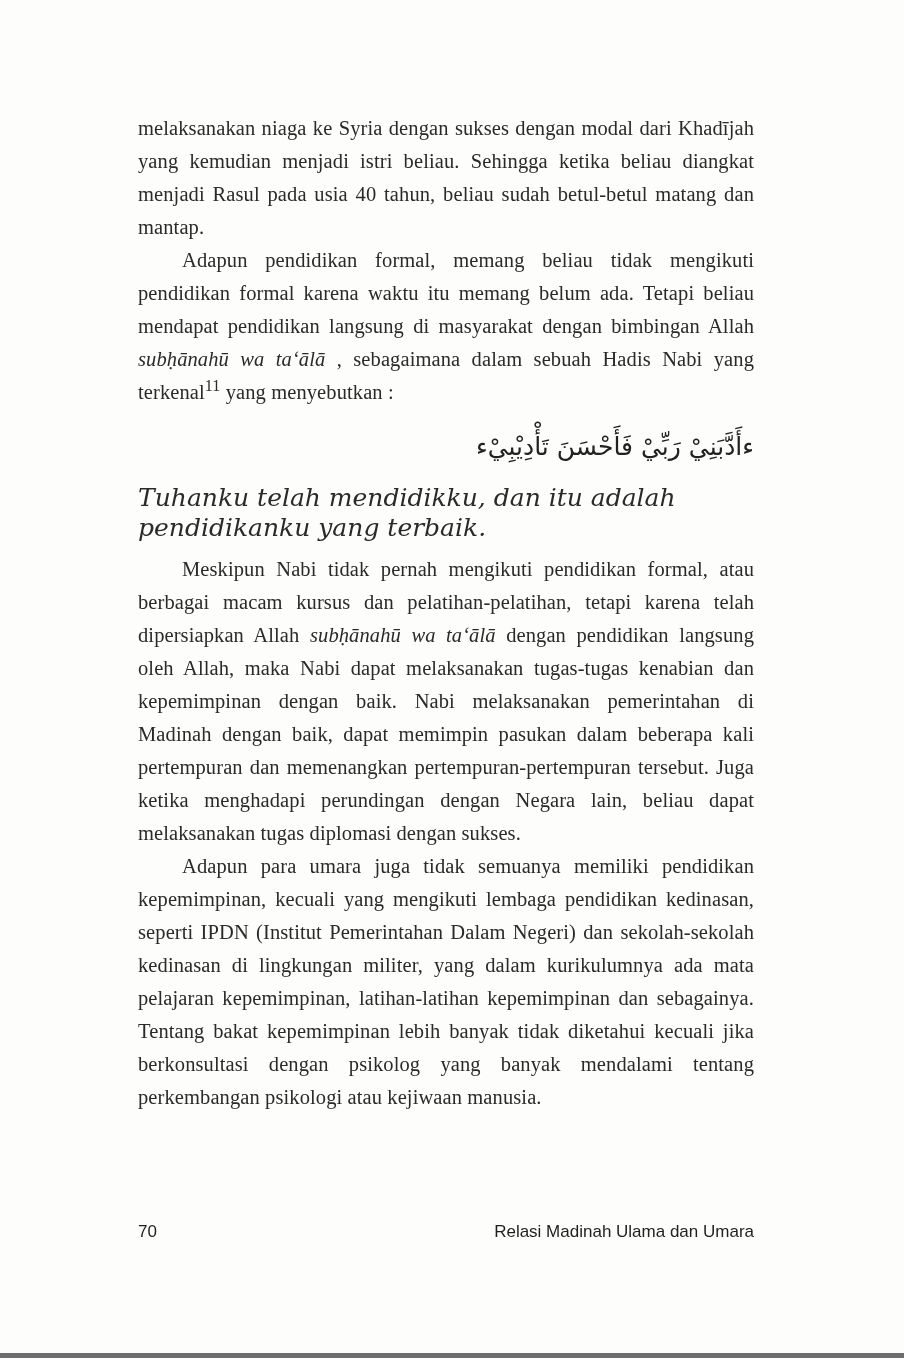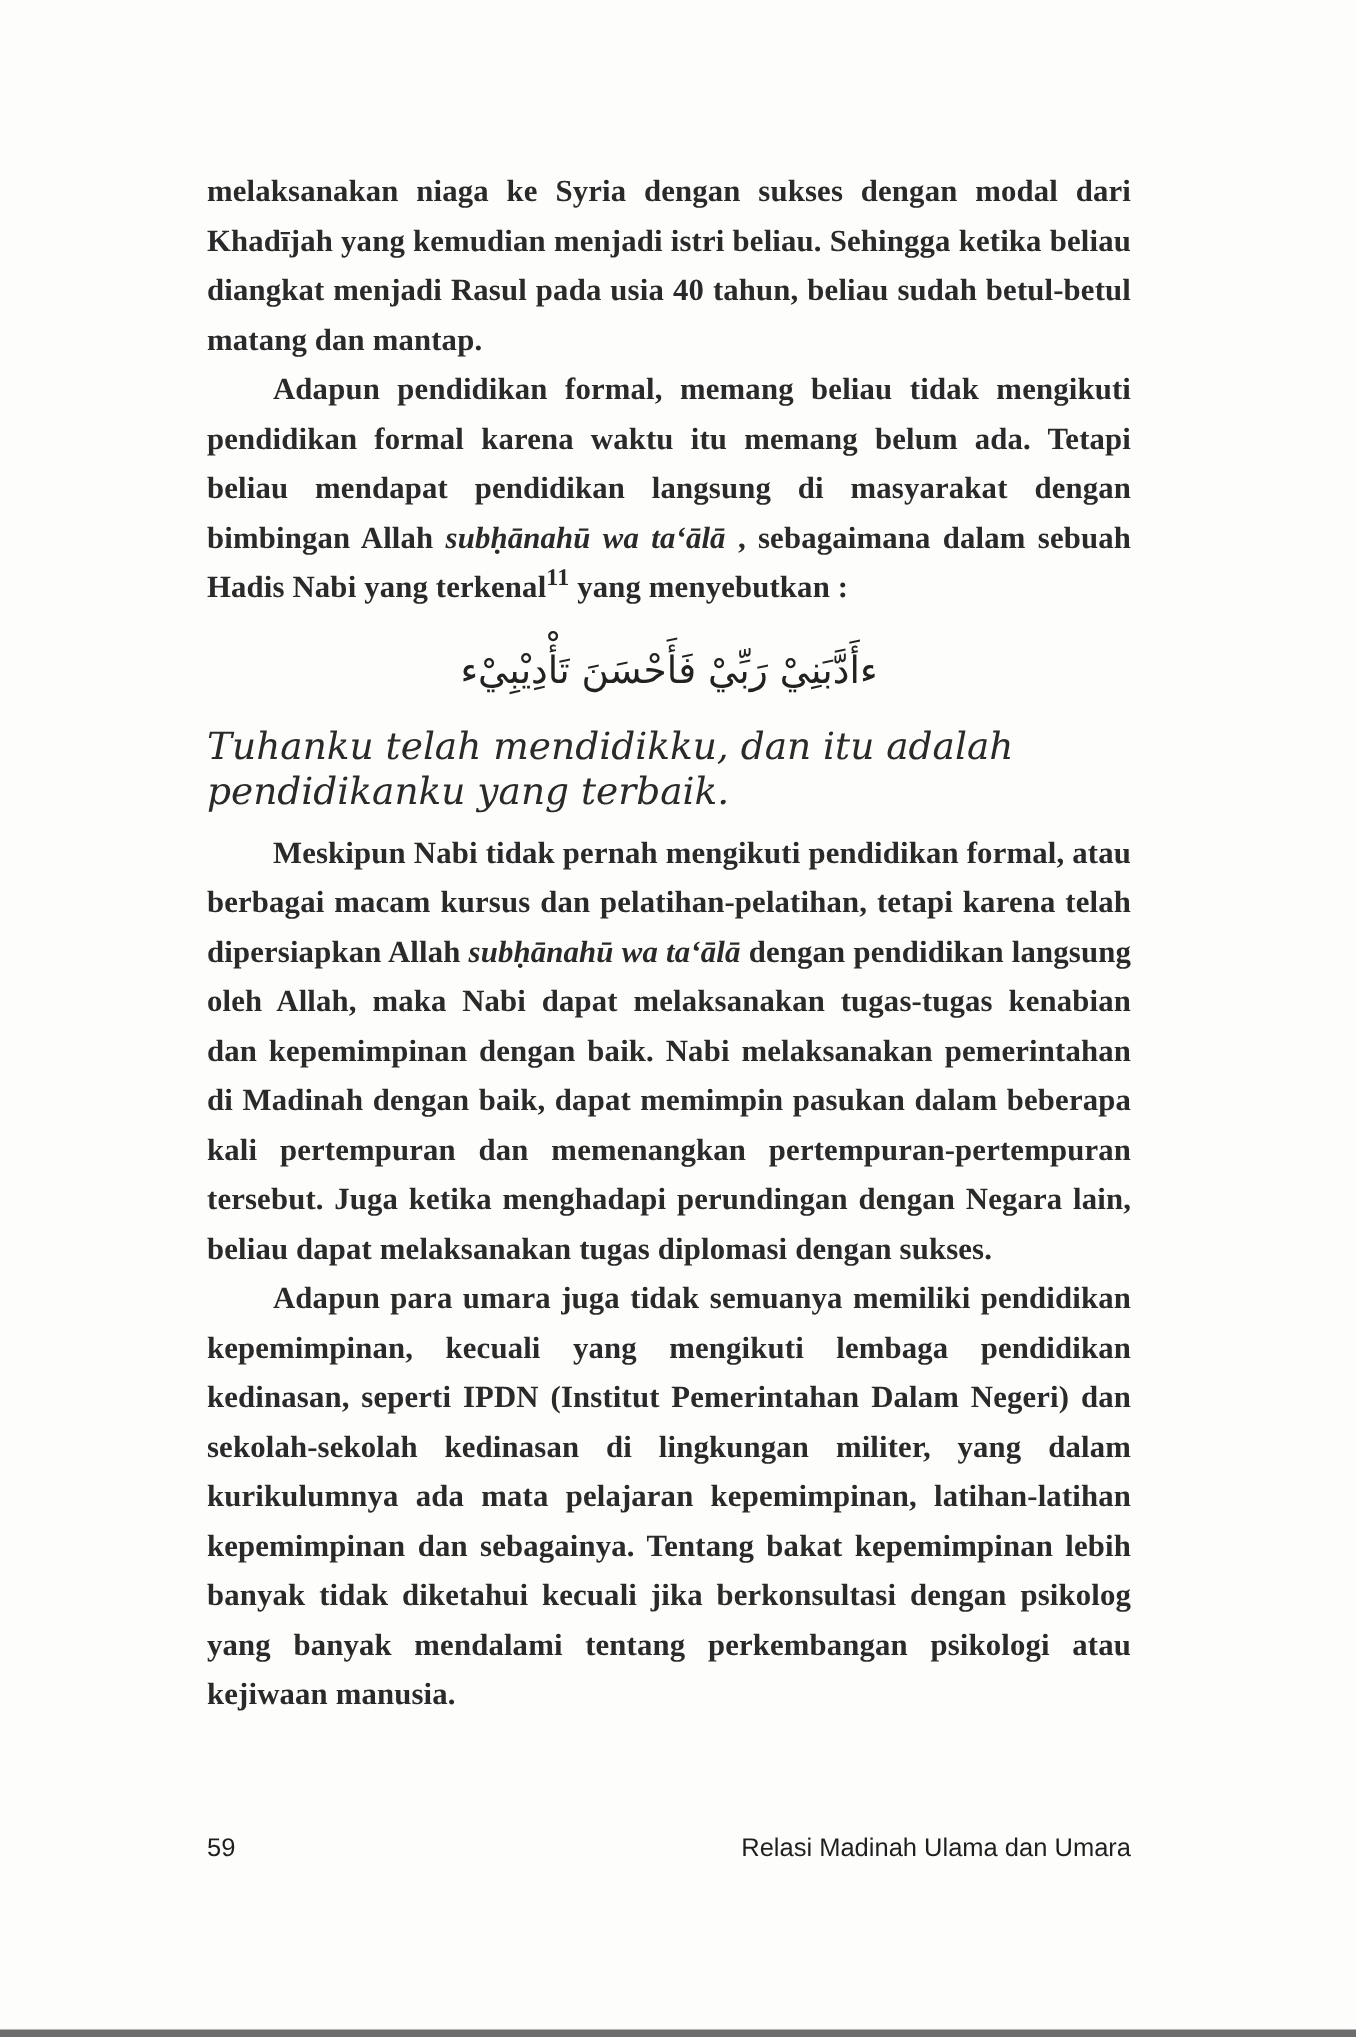--- a/index.html
+++ b/index.html
@@ -22,39 +22,38 @@
     top: 112px;
     width: 616px;
   }
   p.para {
     margin: 0;
     text-align: justify;
     font-size: 20.5px;
     line-height: 33px;
     text-indent: 44px;
     letter-spacing: 0.1px;
-    font-weight: bold;
   }
   p.para.first {
     text-indent: 0;
   }
   p.para.gap-before {
   }
   .it {
     font-style: italic;
   }
   sup.fn {
     font-size: 16px;
     line-height: 0;
     vertical-align: super;
   }
   .arabic {
     direction: rtl;
     unicode-bidi: embed;
-    text-align: center;
+    text-align: right;
     font-family: "DejaVu Sans", sans-serif;
     font-size: 25px;
     line-height: 44px;
     margin: 16px 0 14px 0;
     color: #222222;
   }
   .translation {
     margin: 8px 0 10px 0;
     font-family: "DejaVu Serif", serif;
     font-style: italic;
@@ -102,19 +101,19 @@
 
     <div class="translation">Tuhanku telah mendidikku, dan itu adalah pendidikanku yang terbaik.</div>
 
     <p class="para gap-before"><span>Meskipun Nabi tidak pernah mengikuti pendidikan formal, atau berbagai macam kursus dan pelatihan-pelatihan, tetapi karena telah dipersiapkan Allah </span><span class="it">subḥānahū wa taʻālā</span><span> dengan pendidikan langsung oleh Allah, maka Nabi dapat melaksanakan tugas-tugas kenabian dan kepemimpinan dengan baik. Nabi melaksanakan pemerintahan di Madinah dengan baik, dapat memimpin pasukan dalam beberapa kali pertempuran dan memenangkan pertempuran-pertempuran tersebut. Juga ketika menghadapi perundingan dengan Negara lain, beliau dapat melaksanakan tugas diplomasi dengan sukses.</span></p>
 
     <p class="para"><span>Adapun para umara juga tidak semuanya memiliki pendidikan kepemimpinan, kecuali yang mengikuti lembaga pendidikan kedinasan, seperti IPDN (Institut Pemerintahan Dalam Negeri) dan sekolah-sekolah kedinasan di lingkungan militer, yang dalam kurikulumnya ada mata pelajaran kepemimpinan, latihan-latihan kepemimpinan dan sebagainya. Tentang bakat kepemimpinan lebih banyak tidak diketahui kecuali jika berkonsultasi dengan psikolog yang banyak mendalami tentang perkembangan psikologi atau kejiwaan manusia.</span></p>
 
   </main>
 
   <footer class="footer">
-    <span class="page-number">59</span>
+    <span class="page-number">70</span>
     <span class="running-title">Relasi Madinah Ulama dan Umara</span>
   </footer>
 
   <div class="scan-edge"></div>
 
 </div>
 
 </body></html>

